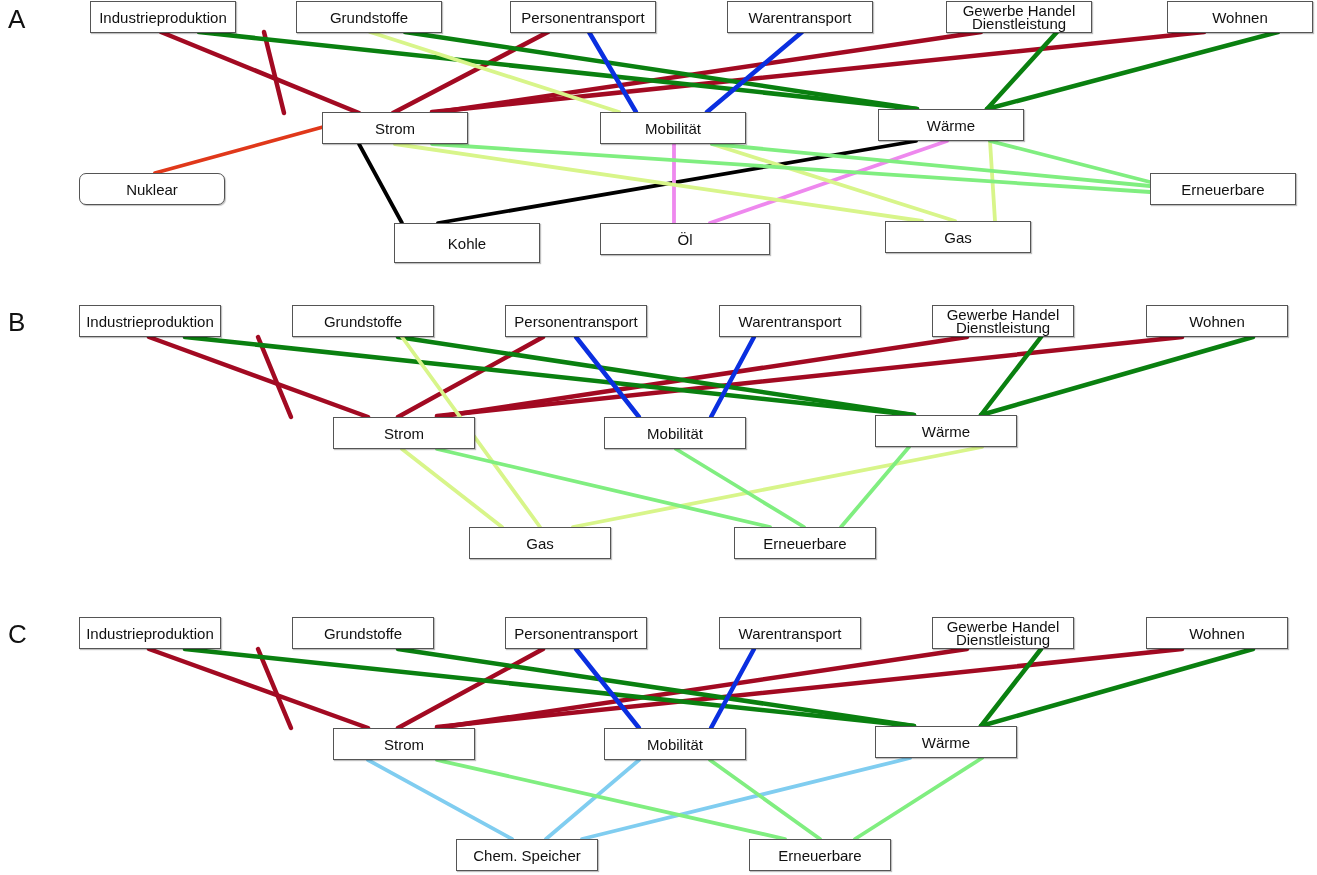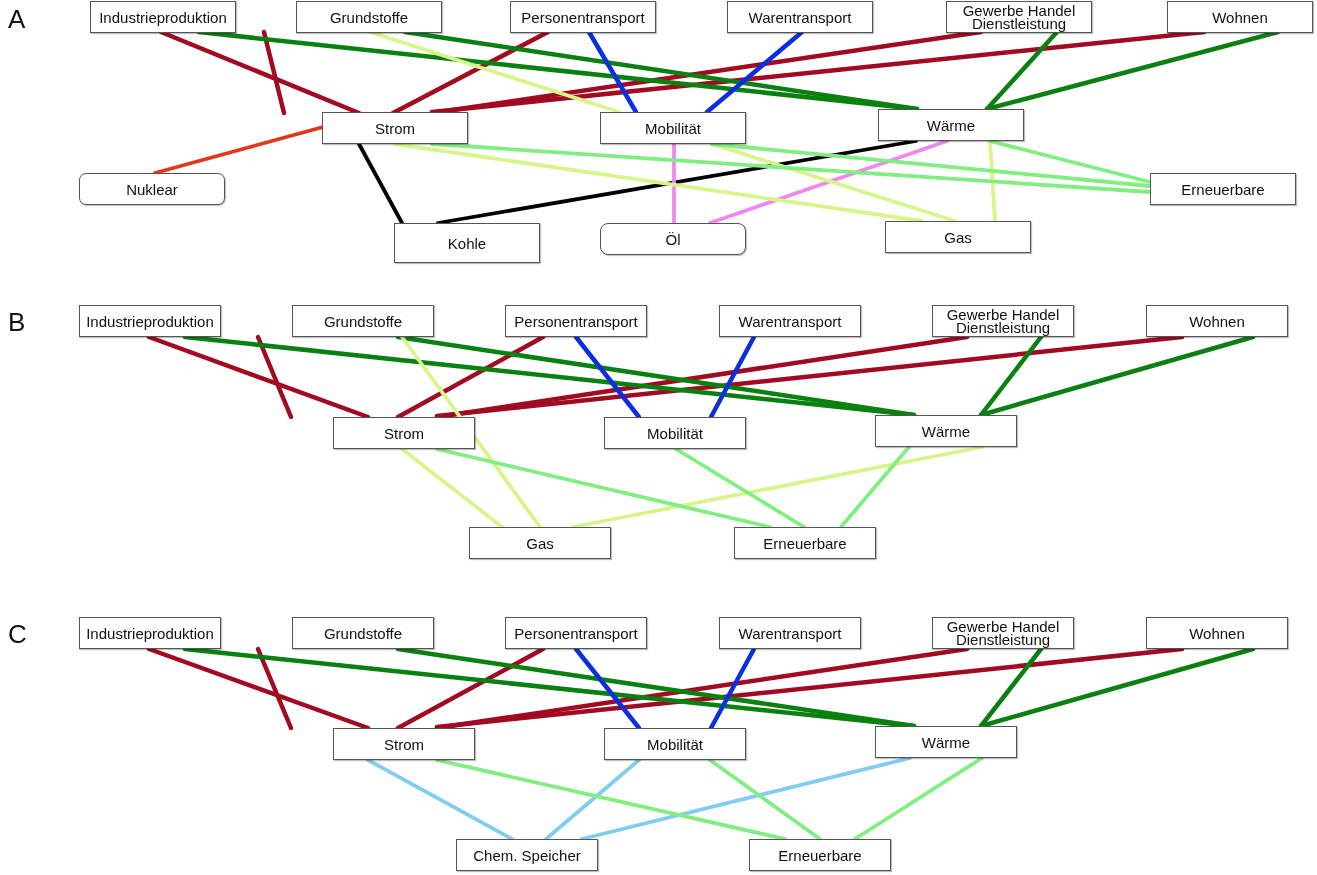--- a/index.html
+++ b/index.html
@@ -89,21 +89,21 @@
     <div class="node" style="left: 727px; top: 1px; width: 146px; height: 32px;">Warentransport</div>
     <div class="node" style="left: 946px; top: 1px; width: 146px; height: 32px; align-items: flex-start; padding-top: 2px;">Gewerbe  Handel
 Dienstleistung</div>
     <div class="node" style="left: 1167px; top: 1px; width: 146px; height: 32px;">Wohnen</div>
     <div class="node" style="left: 322px; top: 112px; width: 146px; height: 32px;">Strom</div>
     <div class="node" style="left: 600px; top: 112px; width: 146px; height: 32px;">Mobilität</div>
     <div class="node" style="left: 878px; top: 109px; width: 146px; height: 32px;">Wärme</div>
     <div class="node" style="left: 79px; top: 173px; width: 146px; height: 32px; border-radius: 7px;">Nuklear</div>
     <div class="node" style="left: 1150px; top: 173px; width: 146px; height: 32px;">Erneuerbare</div>
     <div class="node" style="left: 346px; top: 223px; width: 146px; height: 40px; margin-left: 48px;">Kohle</div>
-    <div class="node" style="left: 600px; top: 223px; width: 146px; height: 32px; border-radius: 8px;">Öl</div>
+    <div class="node" style="left: 600px; top: 223px; width: 170px; height: 32px;">Öl</div>
     <div class="node" style="left: 885px; top: 221px; width: 146px; height: 32px;">Gas</div>
     <div class="panel-label" style="left: 8px; top: 307px;">B</div>
     <div class="node" style="left: 79px; top: 305px; width: 142px; height: 32px;">Industrieproduktion</div>
     <div class="node" style="left: 292px; top: 305px; width: 142px; height: 32px;">Grundstoffe</div>
     <div class="node" style="left: 505px; top: 305px; width: 142px; height: 32px;">Personentransport</div>
     <div class="node" style="left: 719px; top: 305px; width: 142px; height: 32px;">Warentransport</div>
     <div class="node" style="left: 932px; top: 305px; width: 142px; height: 32px; align-items: flex-start; padding-top: 2px;">Gewerbe  Handel
 Dienstleistung</div>
     <div class="node" style="left: 1146px; top: 305px; width: 142px; height: 32px;">Wohnen</div>
     <div class="node" style="left: 333px; top: 417px; width: 142px; height: 32px;">Strom</div>

